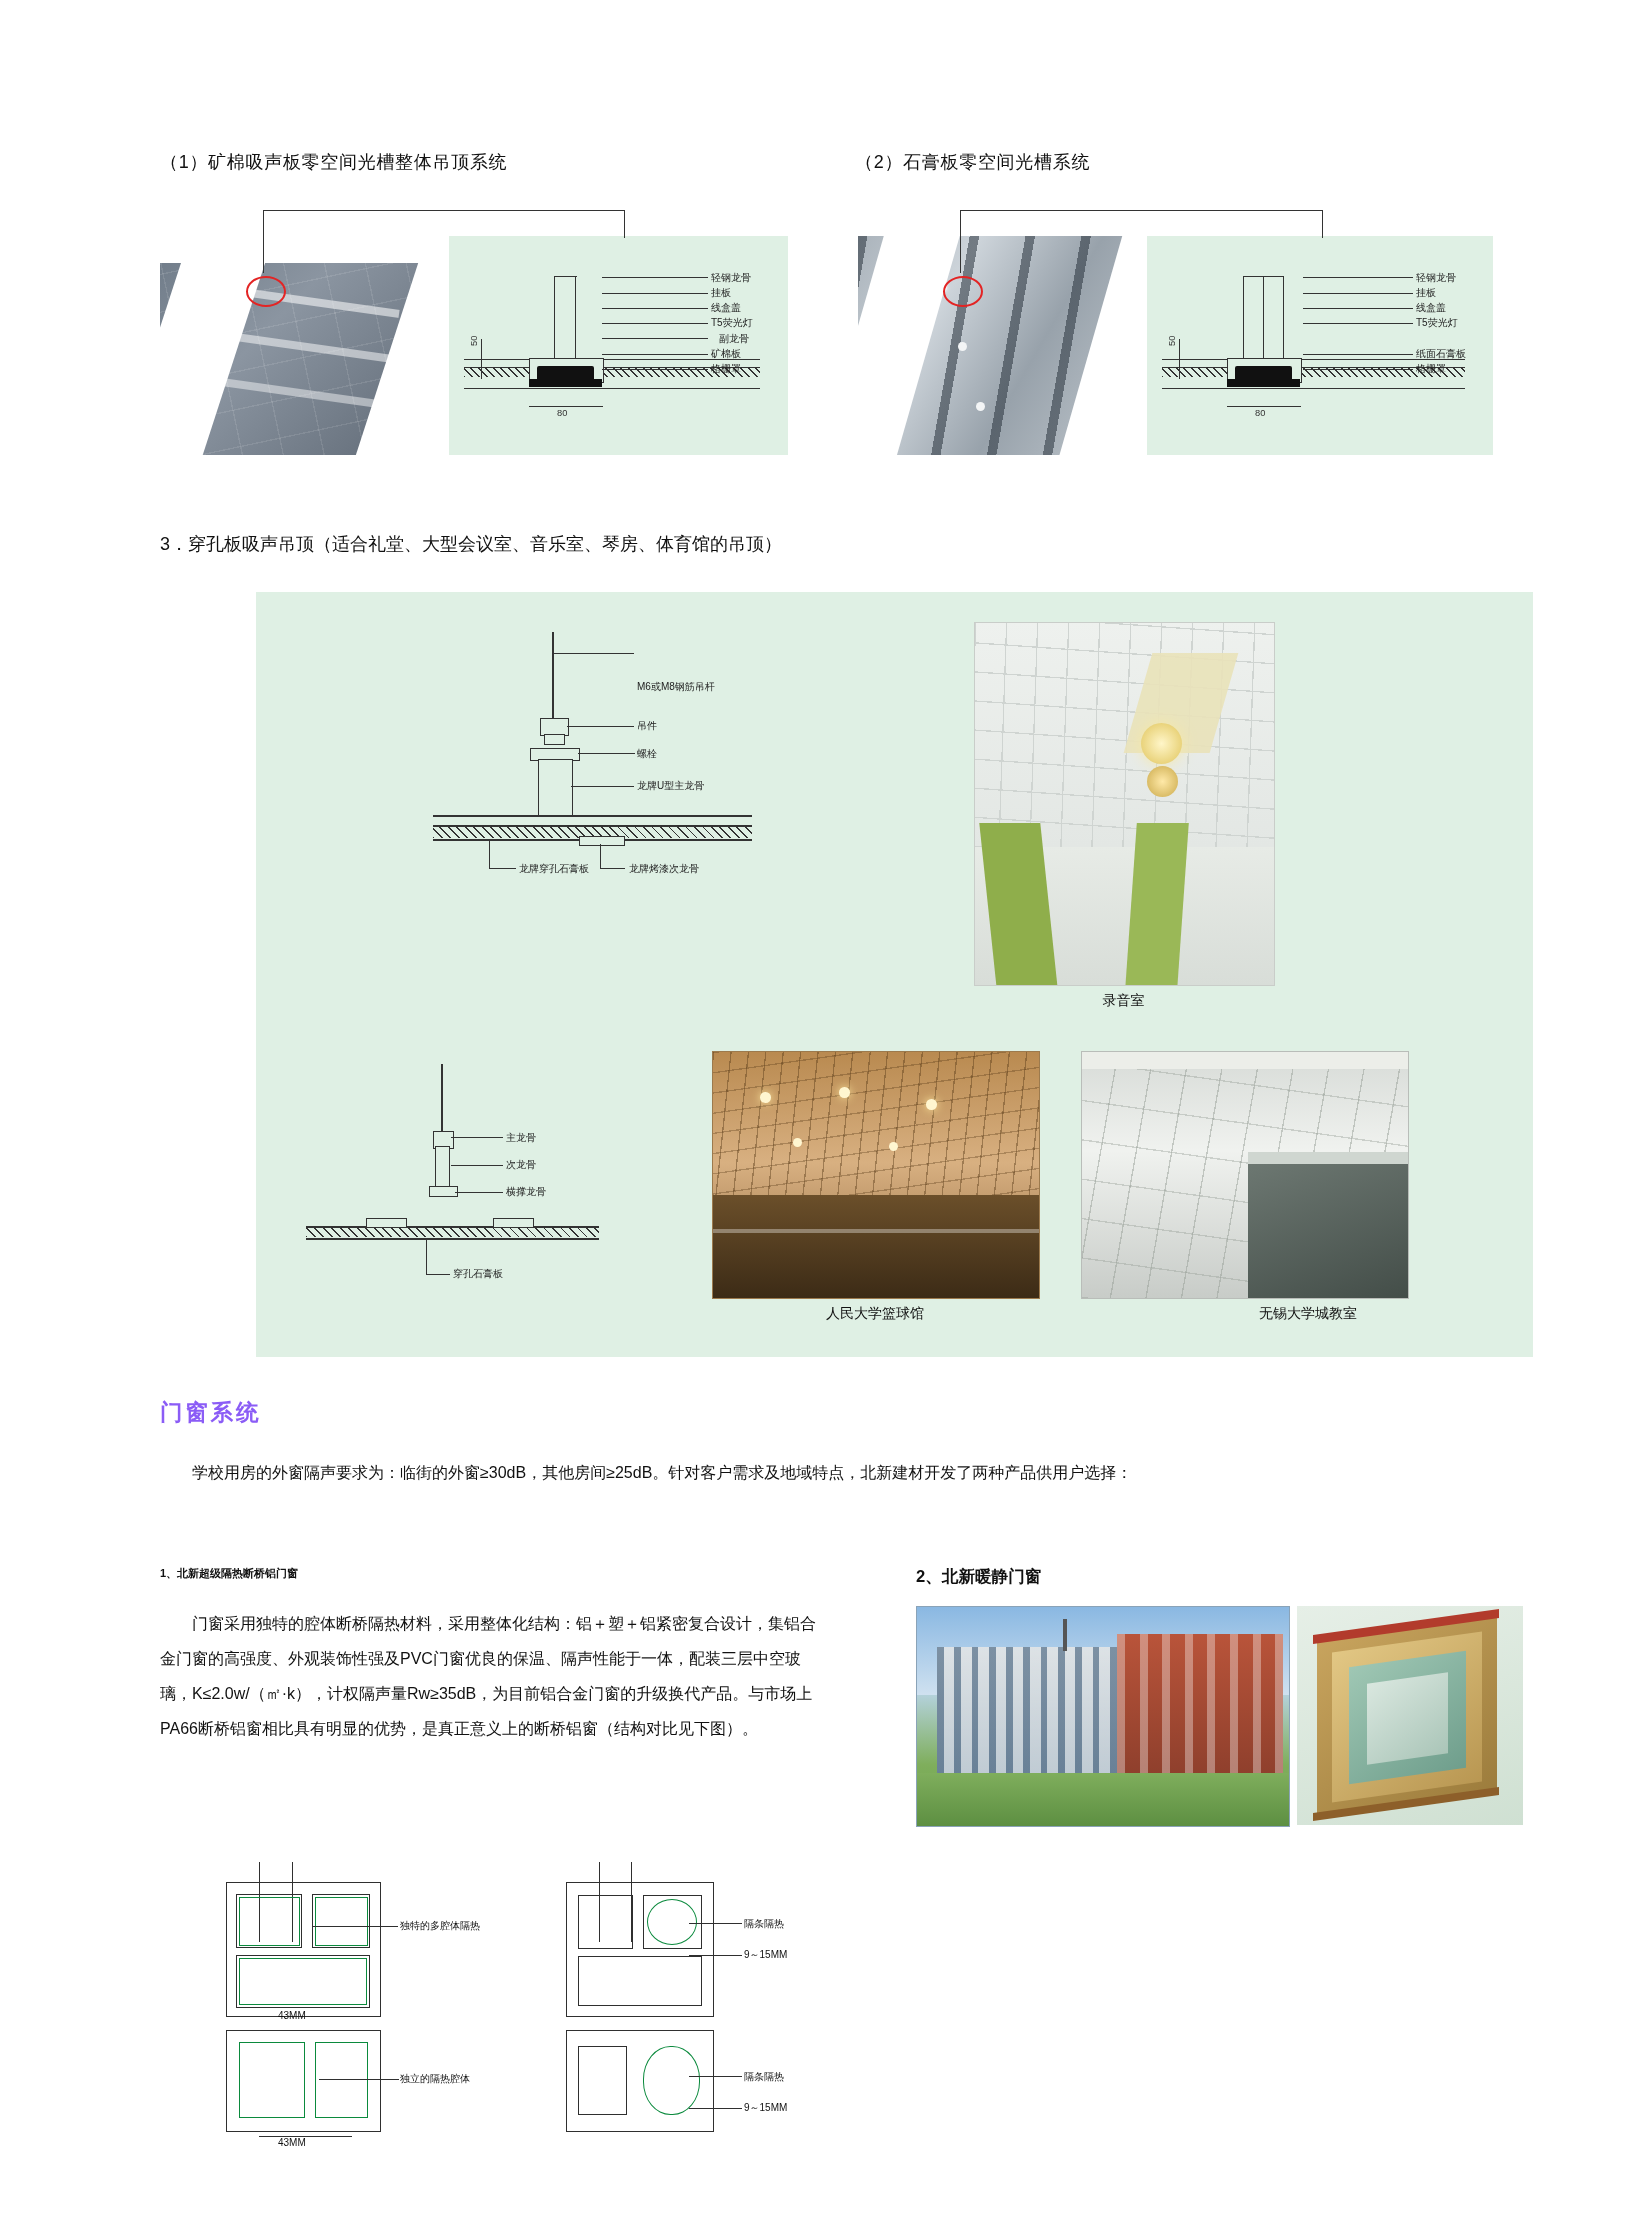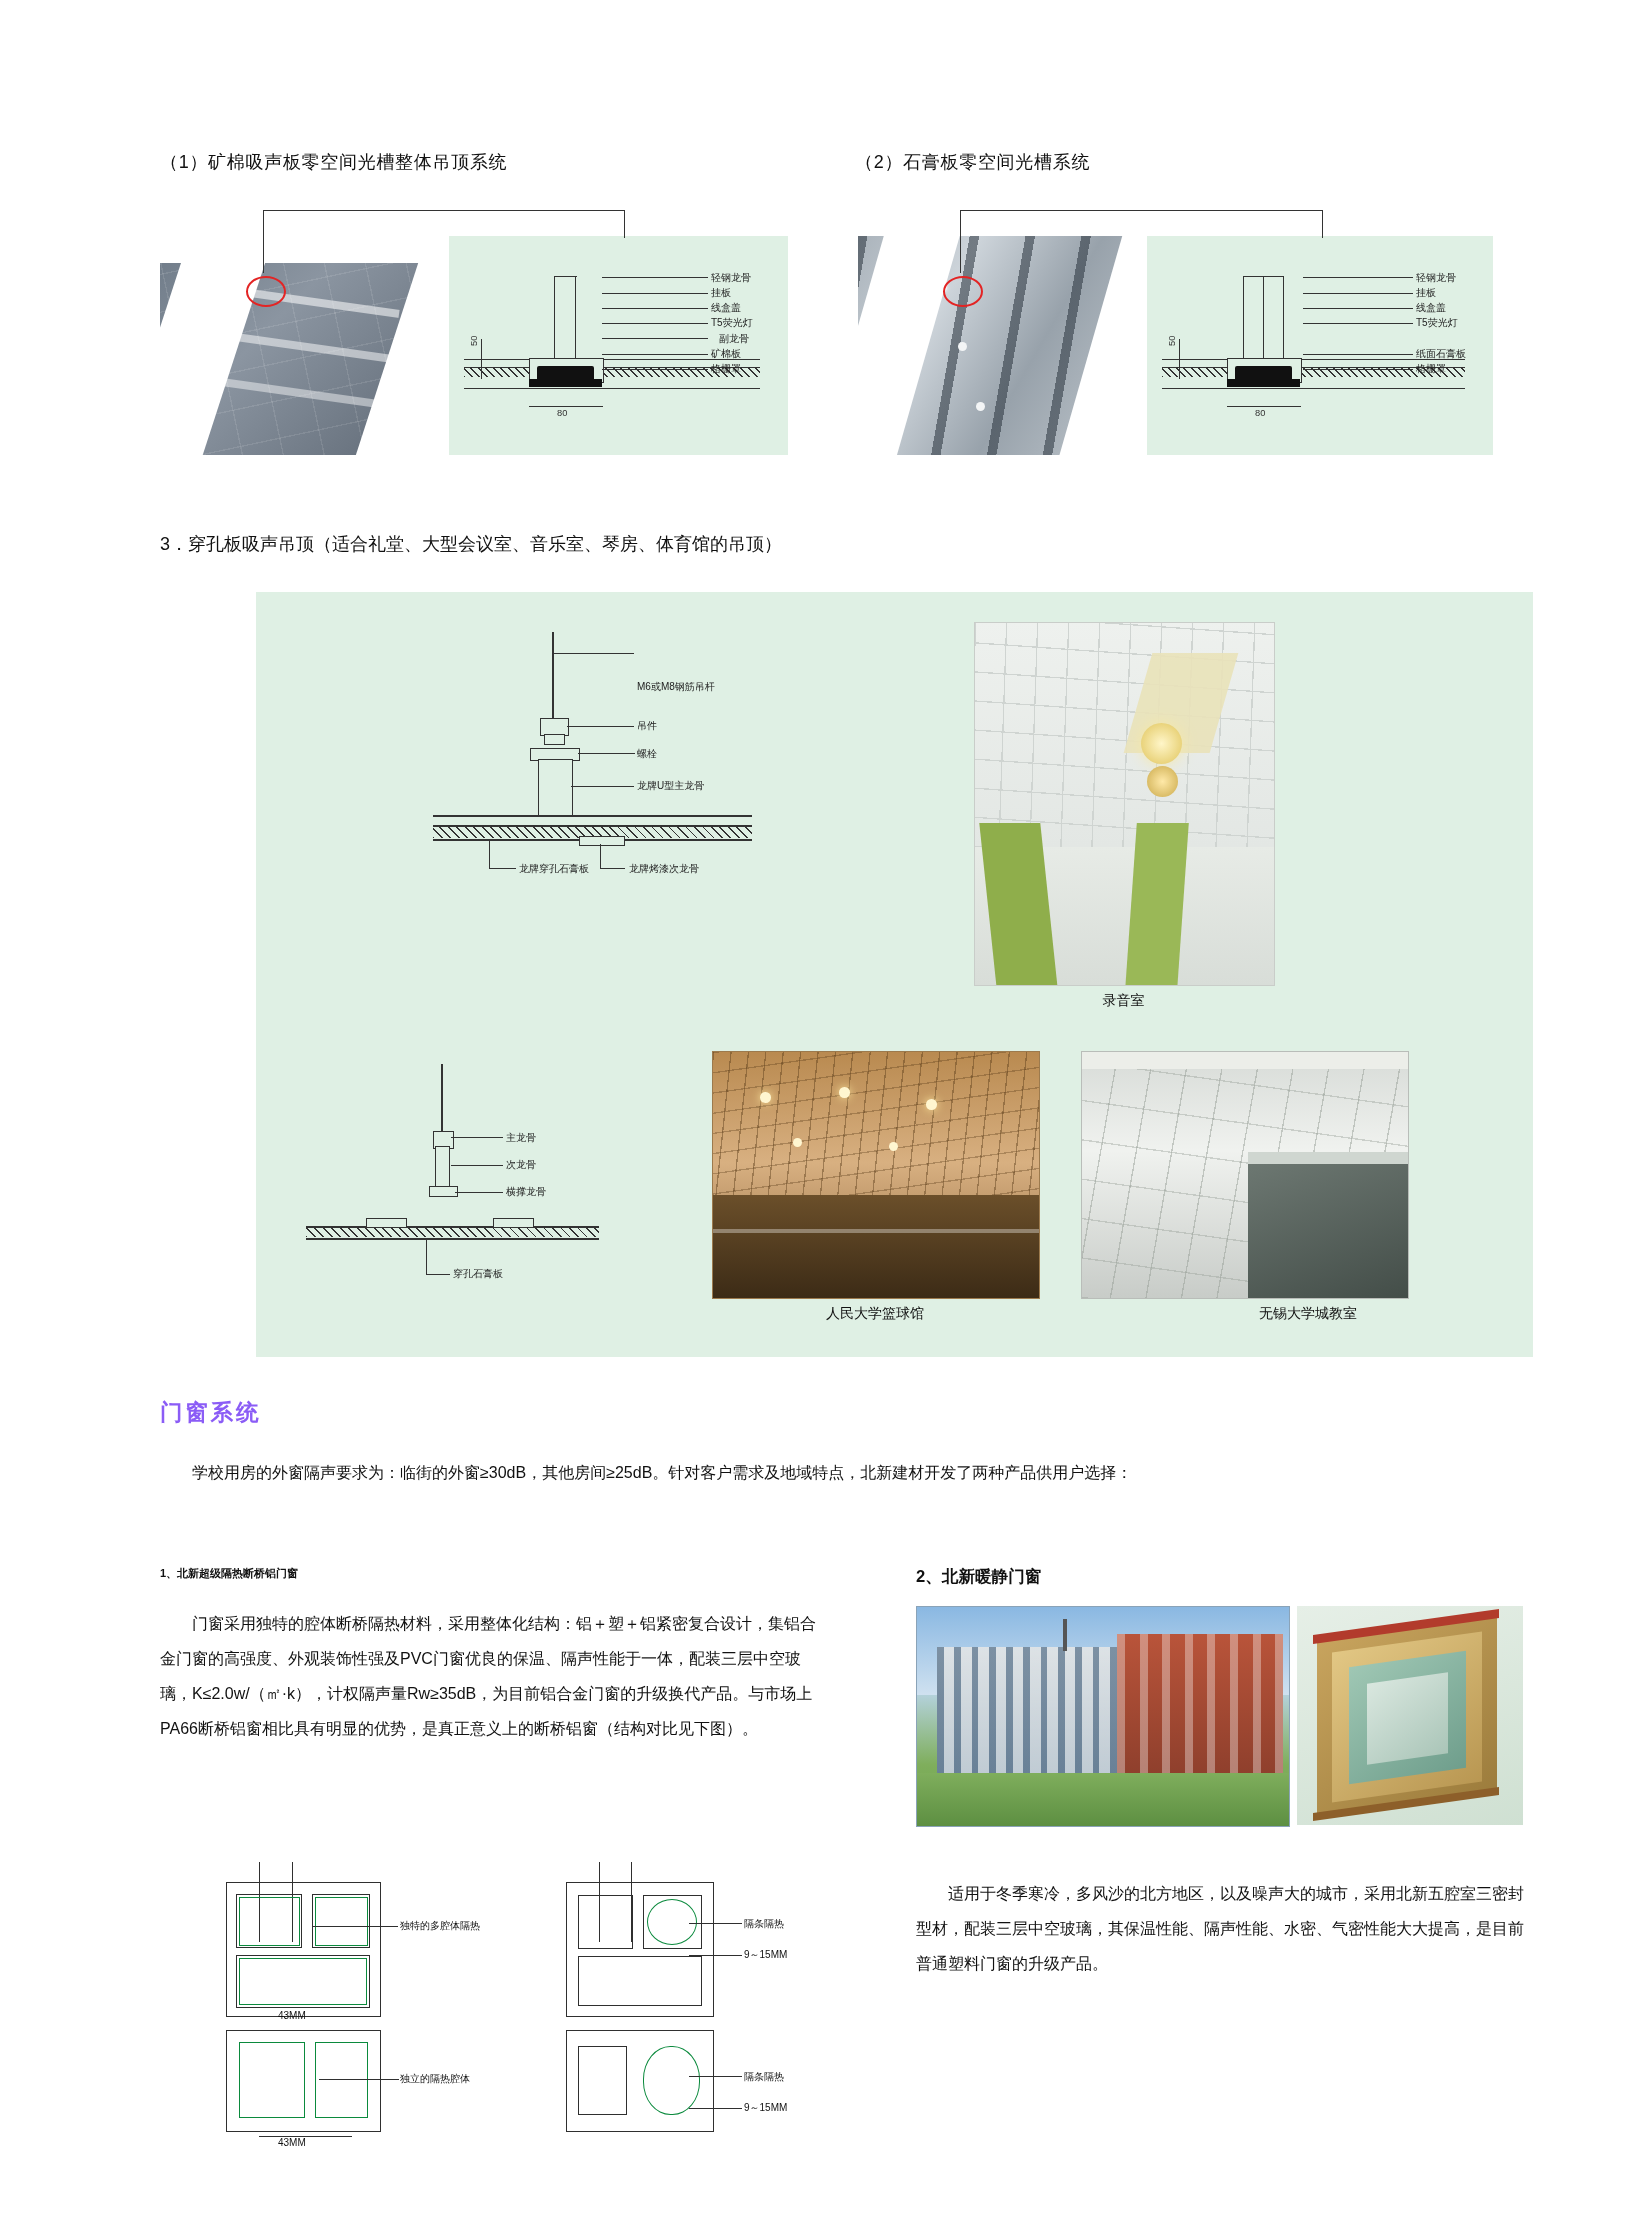--- a/index.html
+++ b/index.html
@@ -317,21 +317,20 @@
 
   <div class="win-profile">
     <div class="abs" style="left:20px;top:20px;width:180px;height:180px;background:linear-gradient(145deg,#c8a45e,#9c7c3c);transform:skewY(-8deg);"></div>
     <div class="abs" style="left:35px;top:36px;width:150px;height:150px;background:linear-gradient(145deg,#e2c784,#b99752);transform:skewY(-8deg);"></div>
     <div class="abs" style="left:52px;top:53px;width:117px;height:117px;background:linear-gradient(145deg,#9fc7b4,#6f9e8c);transform:skewY(-8deg);"></div>
     <div class="abs" style="left:70px;top:72px;width:81px;height:81px;background:linear-gradient(145deg,#d9e7df,#aac5b8);transform:skewY(-8deg);"></div>
     <div class="abs" style="left:16px;top:16px;width:186px;height:9.3px;background:#b23b2c;transform:skewY(-8deg);"></div>
     <div class="abs" style="left:16px;top:194px;width:186px;height:8px;background:#8d5f2a;transform:skewY(-8deg);"></div>
   </div>
 
-  <div class="abs para" style="left:916px;top:1876px;width:612px;text-indent:32px;line-height:35px;">适用于冬季寒冷，多风沙的北方地区，以及噪声大的城市，采用北新五腔室三密封型材，配装三层中空玻璃，其保温性能、隔声性能、水密、气密性能大大提高，是目前普通塑料门窗的升级产品。</div>
 
   <div class="abs" style="left:219px;top:1862px;width:200px;height:306px;">
     <div class="cadline" style="left:40px;top:0;width:1.3px;height:80px;"></div>
     <div class="cadline" style="left:73px;top:0;width:1.3px;height:80px;"></div>
     <div class="abs" style="left:6.7px;top:20px;width:153px;height:133px;border:1.3px solid #2f2f2f;"></div>
     <div class="abs" style="left:17.3px;top:32px;width:64px;height:52px;border:1.3px solid #2f2f2f;"></div>
     <div class="abs" style="left:93px;top:32px;width:56px;height:52px;border:1.3px solid #2f2f2f;"></div>
     <div class="abs" style="left:20px;top:35px;width:59px;height:47px;border:1.3px solid #0b8a3d;"></div>
     <div class="abs" style="left:96px;top:35px;width:51px;height:47px;border:1.3px solid #0b8a3d;"></div>
     <div class="abs" style="left:17.3px;top:93px;width:132px;height:51px;border:1.3px solid #2f2f2f;"></div>

